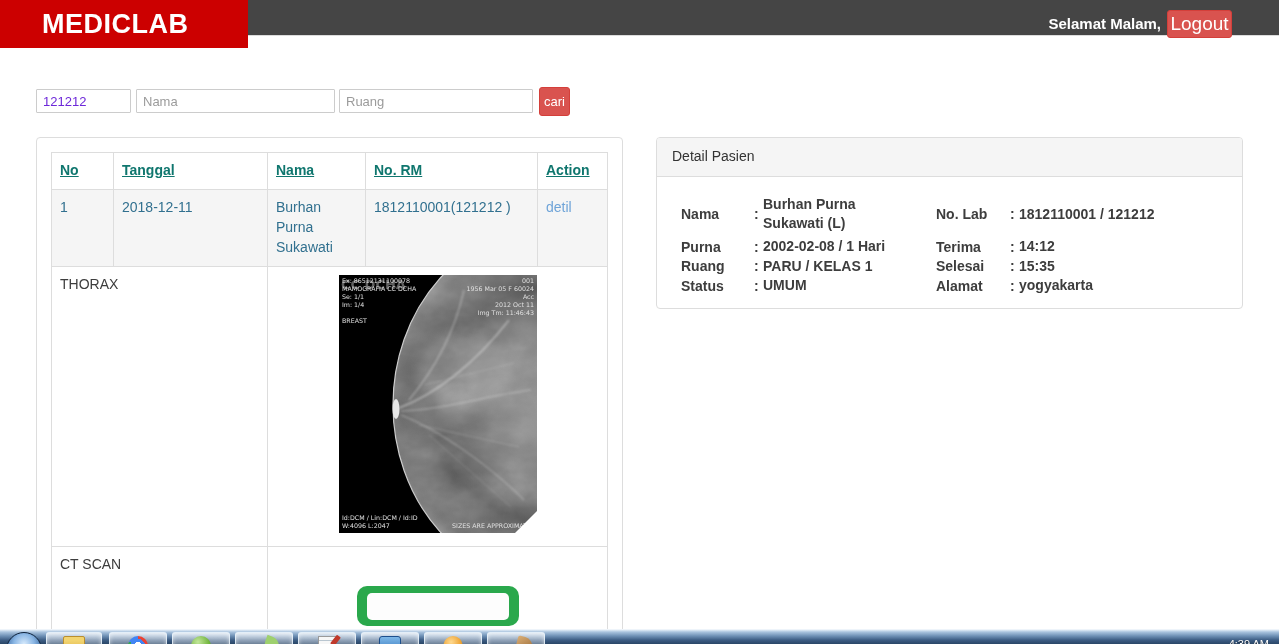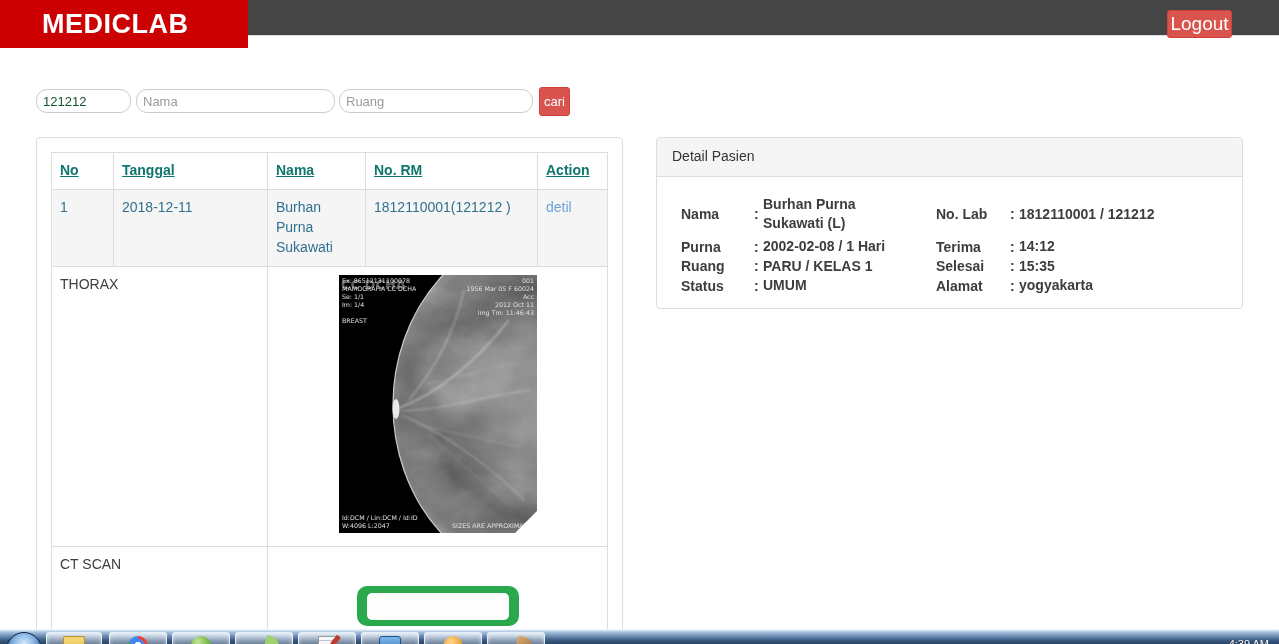--- a/index.html
+++ b/index.html
@@ -29,22 +29,22 @@
   }
   .logout-btn {
     position:absolute; right:47px; top:10px; width:65px; height:28px;
     background:#d9534f; color:#fff; border:1px solid #d43f3a; border-radius:3px;
     font-size:19px; font-family:"Liberation Sans",sans-serif; cursor:pointer;
   }
 
   
   .searchbar { position:absolute; left:0; top:87px; width:1279px; height:30px; }
   .searchbar input {
-    position:absolute; top:2px; height:24px; border:1px solid #ccc; border-radius:11px;
-    padding:3px 6px; font-size:13px; color:#14532d; font-family:"Liberation Sans",sans-serif;
+    position:absolute; top:2px; height:24px; border:1px solid #ccc; border-radius:1px;
+    padding:3px 6px; font-size:13px; color:#6d28d9; font-family:"Liberation Sans",sans-serif;
   }
   .searchbar input::placeholder { color:#9b9b9b; opacity:1; }
   #inp-nolab { left:36px; width:95px; }
   #inp-nama  { left:136px; width:199px; }
   #inp-ruang { left:339px; width:194px; }
   .cari-btn {
     position:absolute; left:539px; top:0; width:31px; height:29px;
     background:#d9534f; color:#fff; border:1px solid #d43f3a; border-radius:3px;
     font-size:13px; font-family:"Liberation Sans",sans-serif; cursor:pointer;
   }
@@ -143,20 +143,21 @@
   .clock {
     position:absolute; right:10px; top:8px; color:#fff; font-size:11px;
     text-shadow:0 1px 1px rgba(0,0,0,.7); white-space:nowrap;
   }
 </style>
 </head>
 <body>
 
 <div class="topbar">
   <div class="brand">MEDICLAB</div>
+  <div class="greeting">Selamat Malam,</div>
   <button class="logout-btn">Logout</button>
 </div>
 
 <div class="searchbar">
   <input id="inp-nolab" type="text" value="121212" style="">
   <input id="inp-nama" type="text" placeholder="Nama" style="">
   <input id="inp-ruang" type="text" placeholder="Ruang" style="">
   <button class="cari-btn">cari</button>
 </div>
 

